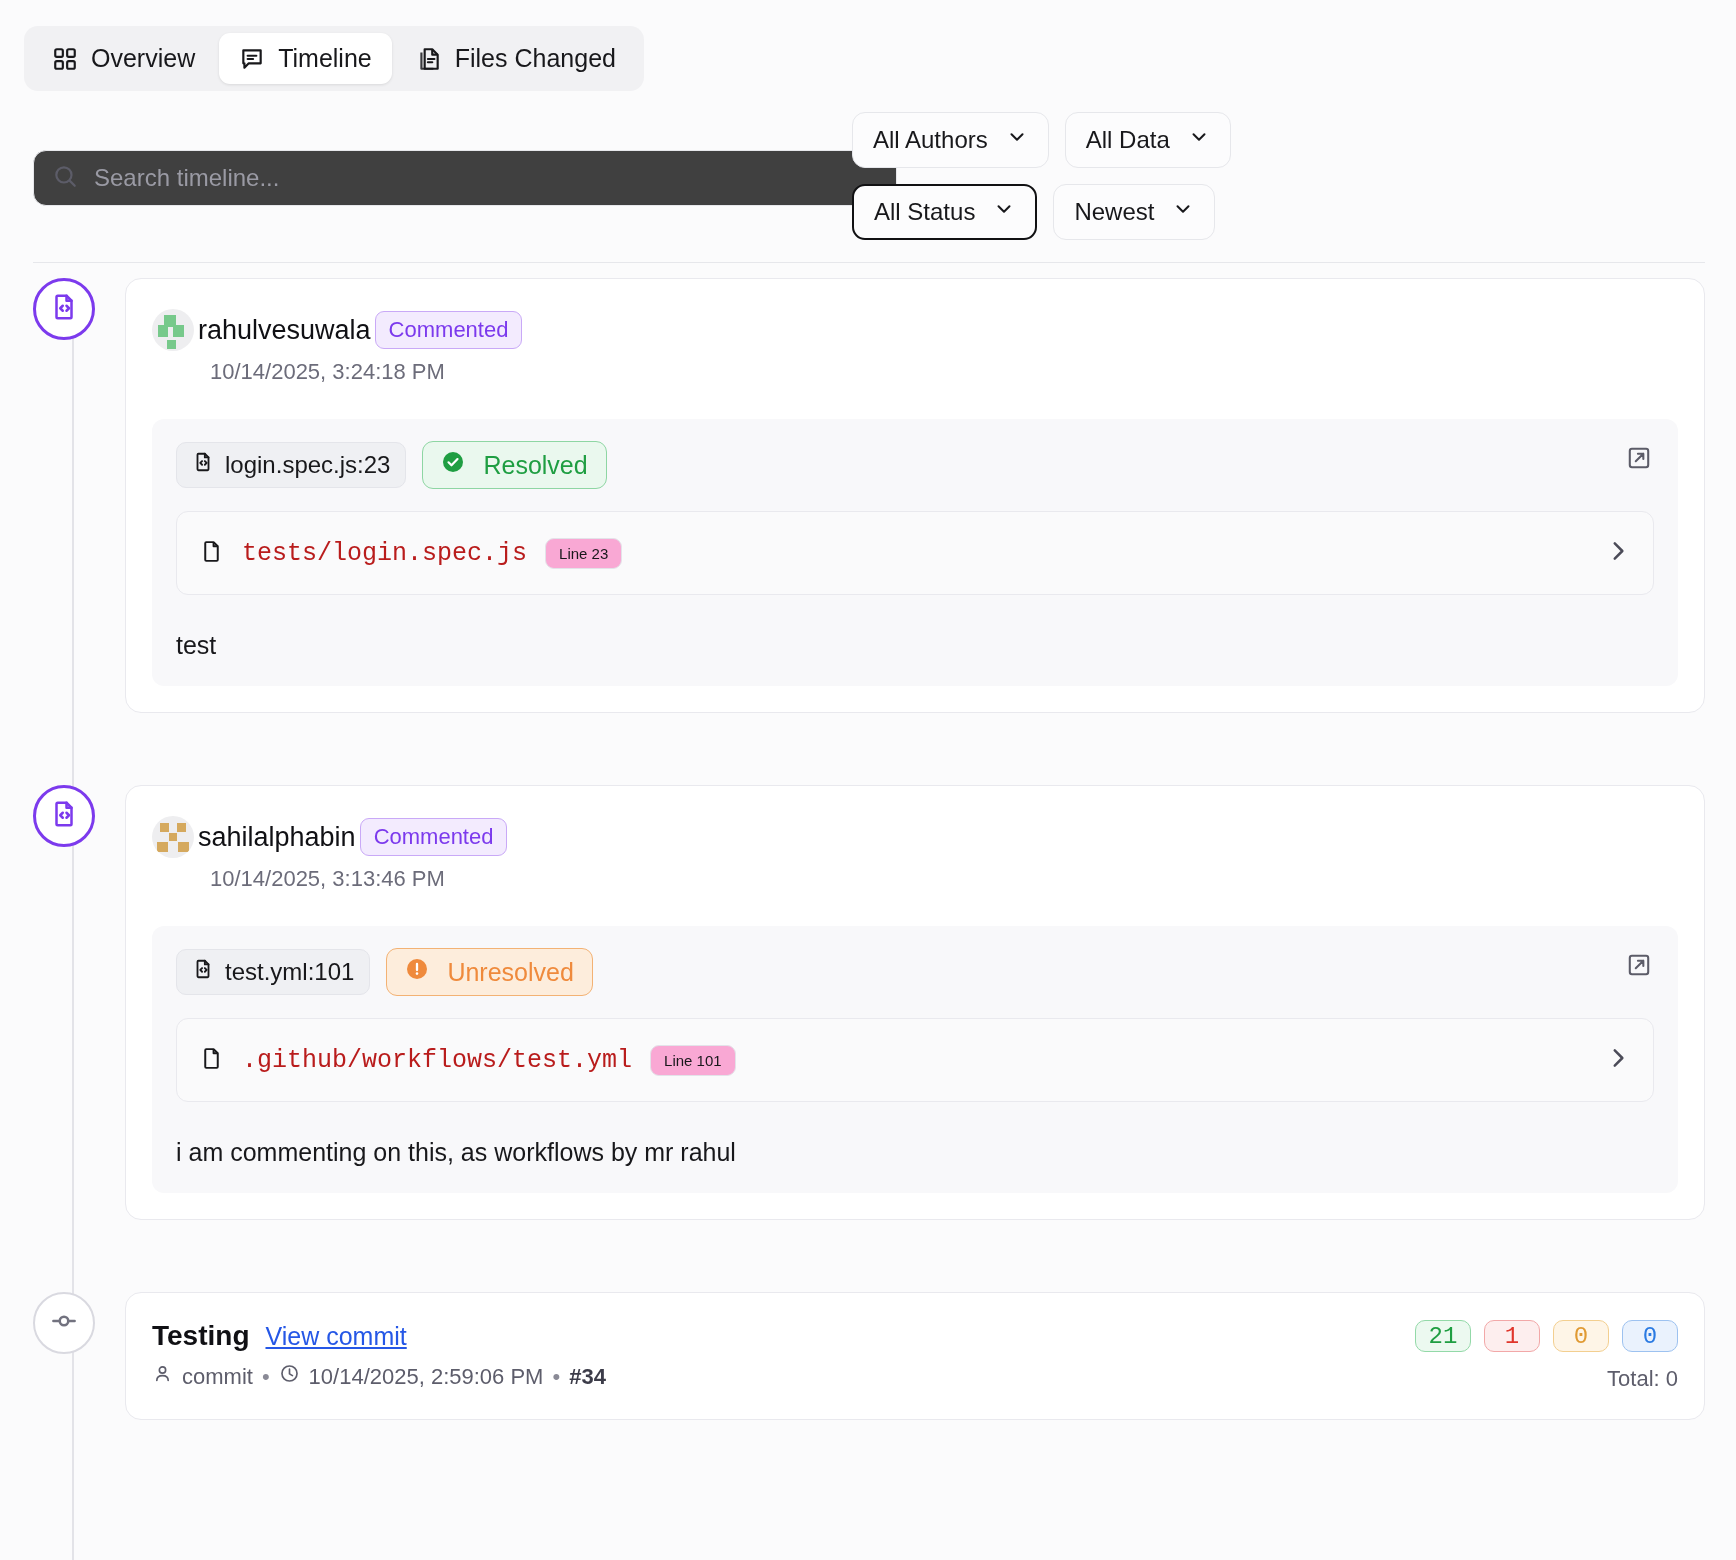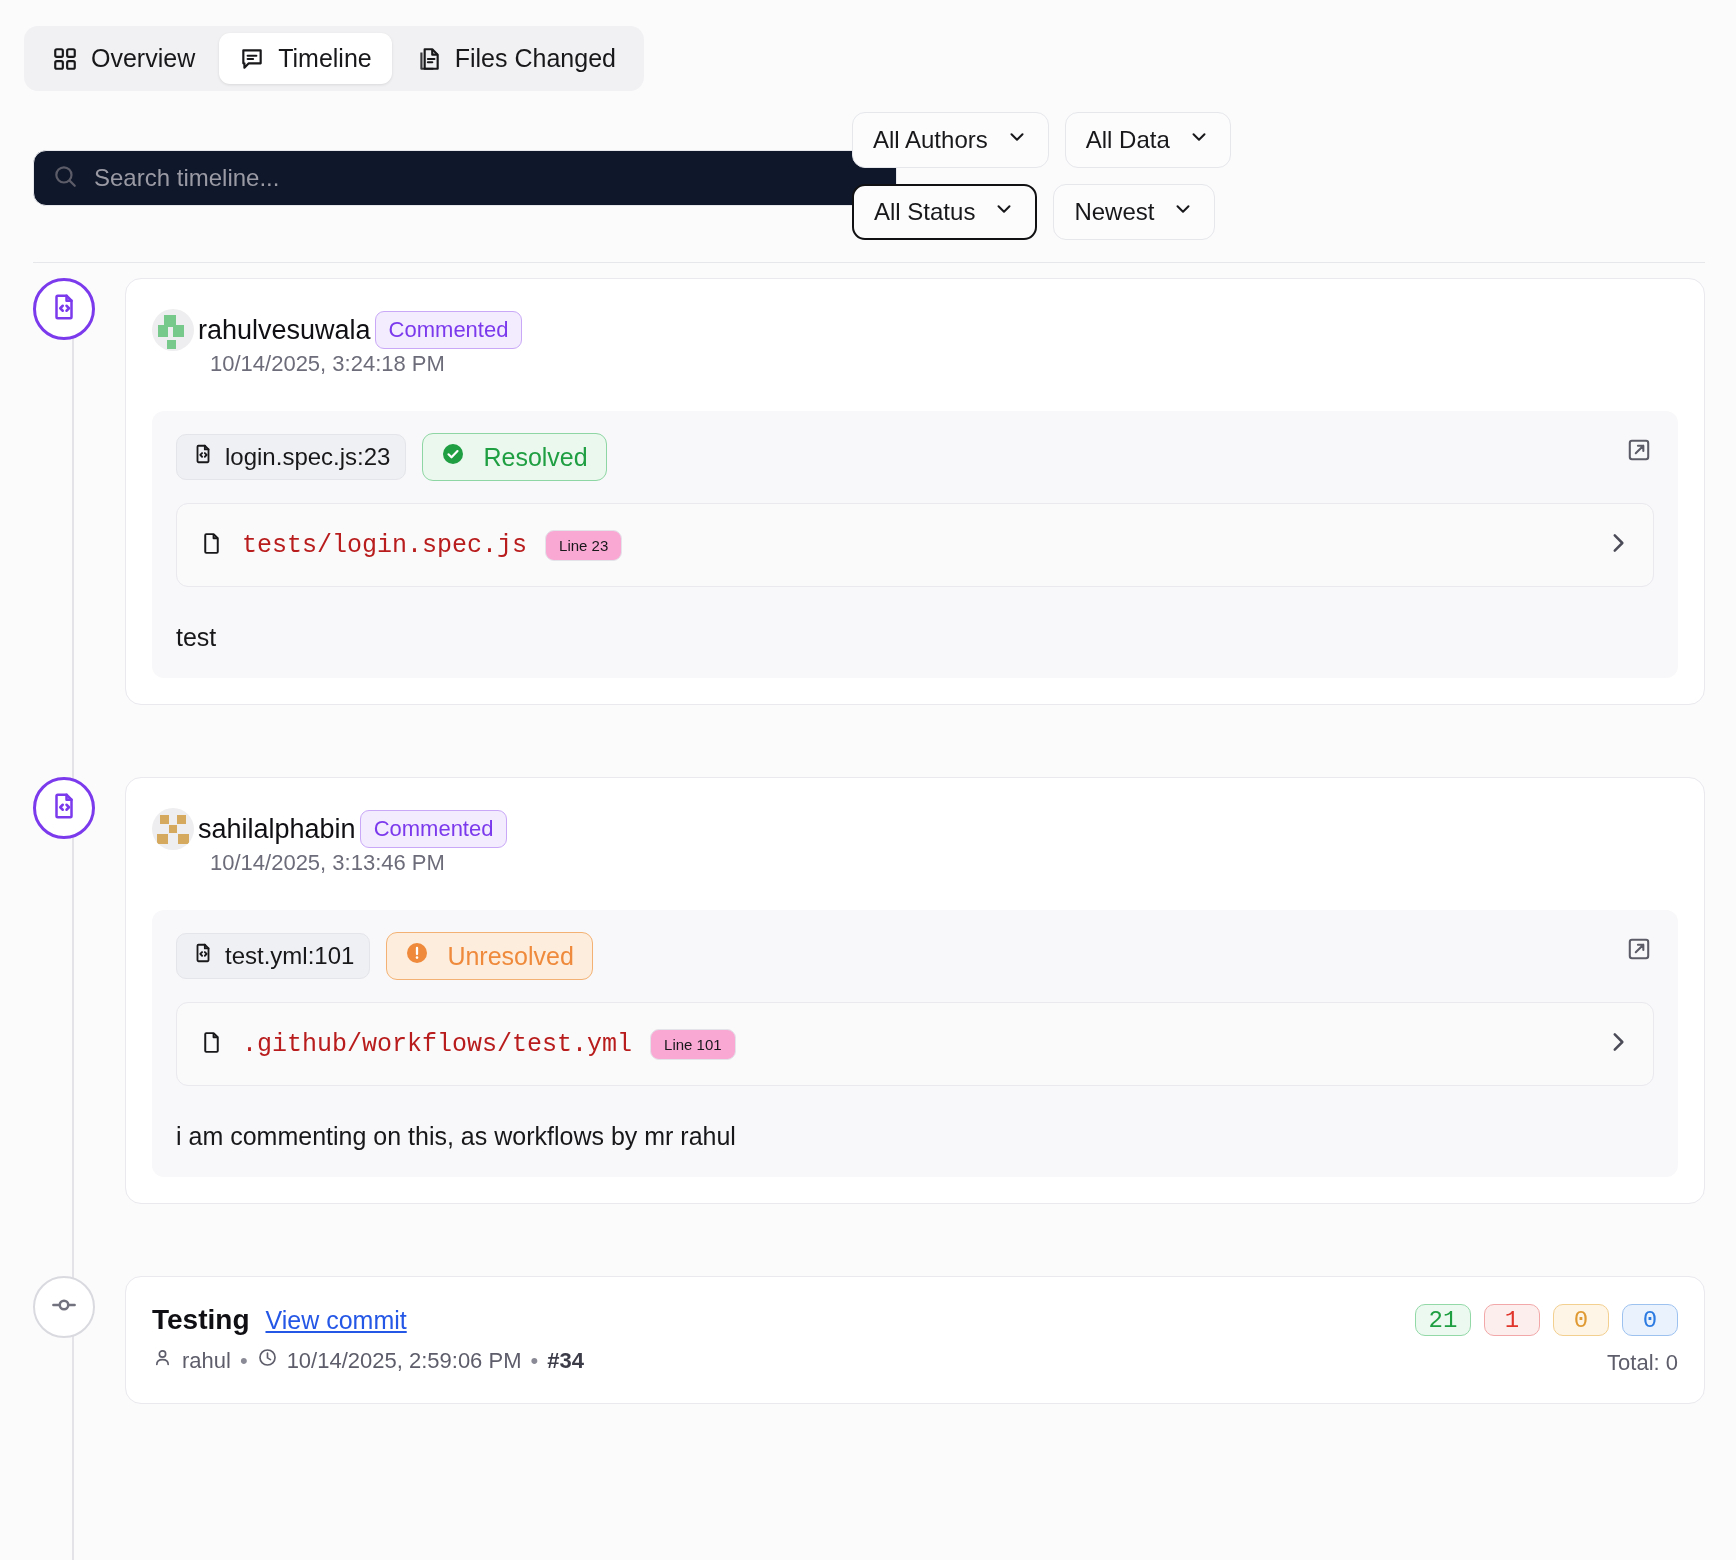--- a/index.html
+++ b/index.html
@@ -25,21 +25,21 @@
     font-size: 25px; color: #18181b; cursor: pointer;
     background: transparent; white-space: nowrap;
   }
   .tab.active { background: #ffffff; box-shadow: 0 1px 3px rgba(0,0,0,.10); }
   .tab svg { display: block; }
 
   
   .search-box {
     position: absolute; left: 33px; top: 150px;
     width: 864px; height: 56px;
-    border: 1px solid #e6e7eb; border-radius: 13px; background: #0f172a;
+    border: 1px solid #e6e7eb; border-radius: 13px; background: #404040;
     display: flex; align-items: center; gap: 16px; padding: 0 18px;
   }
   .search-box .ph { font-size: 24px; color: #9a9aa4; }
 
   .filters {
     position: absolute; left: 852px; top: 112px;
     width: 560px;
     display: flex; flex-wrap: wrap; gap: 16px;
   }
   .sel {
@@ -82,21 +82,21 @@
     width: 42px; height: 42px; border-radius: 50%;
     background: #eeeef0; flex: 0 0 auto; position: relative; overflow: hidden;
   }
   .avatar i { position: absolute; display: block; }
   .author-name { font-size: 27px; color: #101014; font-weight: 400; }
   .badge-commented {
     font-size: 22px; color: #7c3aed;
     background: #f3ebfe; border: 1px solid #c9a9f7;
     border-radius: 9px; padding: 5px 13px; white-space: nowrap;
   }
-  .timestamp { font-size: 22px; color: #6c6c7a; margin-top: 0; margin-left: 58px; }
+  .timestamp { font-size: 22px; color: #6c6c7a; margin-top: 8px; margin-left: 58px; }
 
   .inner {
     margin-top: 34px; background: #f8f8fa; border-radius: 12px;
     padding: 22px 24px 26px 24px; position: relative;
   }
   .chip-row { display: flex; align-items: center; gap: 16px; }
   .file-chip {
     display: inline-flex; align-items: center; gap: 11px;
     background: #eff0f3; border: 1px solid #e4e5ea; border-radius: 10px;
     padding: 8px 15px; font-size: 24px; color: #18181b; white-space: nowrap;
@@ -407,21 +407,21 @@
             <span class="commit-title">Testing</span>
             <span class="commit-link">View commit</span>
           </div>
           <div class="commit-meta">
             <span>
               <svg width="21" height="21" viewBox="0 0 24 24" fill="none" stroke="#5d5d6b" stroke-width="1.9" stroke-linecap="round">
                   <circle cx="12" cy="8" r="3.6"></circle>
                   <path d="M5.5 20c0-3.6 2.9-5.6 6.5-5.6s6.5 2 6.5 5.6"></path>
                 </svg>
             </span>
-            <span>rahul</span>
+            <span>commit</span>
             <span class="sep">•</span>
             <span>
               <svg width="21" height="21" viewBox="0 0 24 24" fill="none" stroke="#5d5d6b" stroke-width="1.9" stroke-linecap="round">
                   <circle cx="12" cy="12" r="8.6"></circle>
                   <path d="M12 7v5.4l3.4 2"></path>
                 </svg>
             </span>
             <span>10/14/2025, 2:59:06 PM</span>
             <span class="sep">•</span>
             <span class="num">#34</span>

